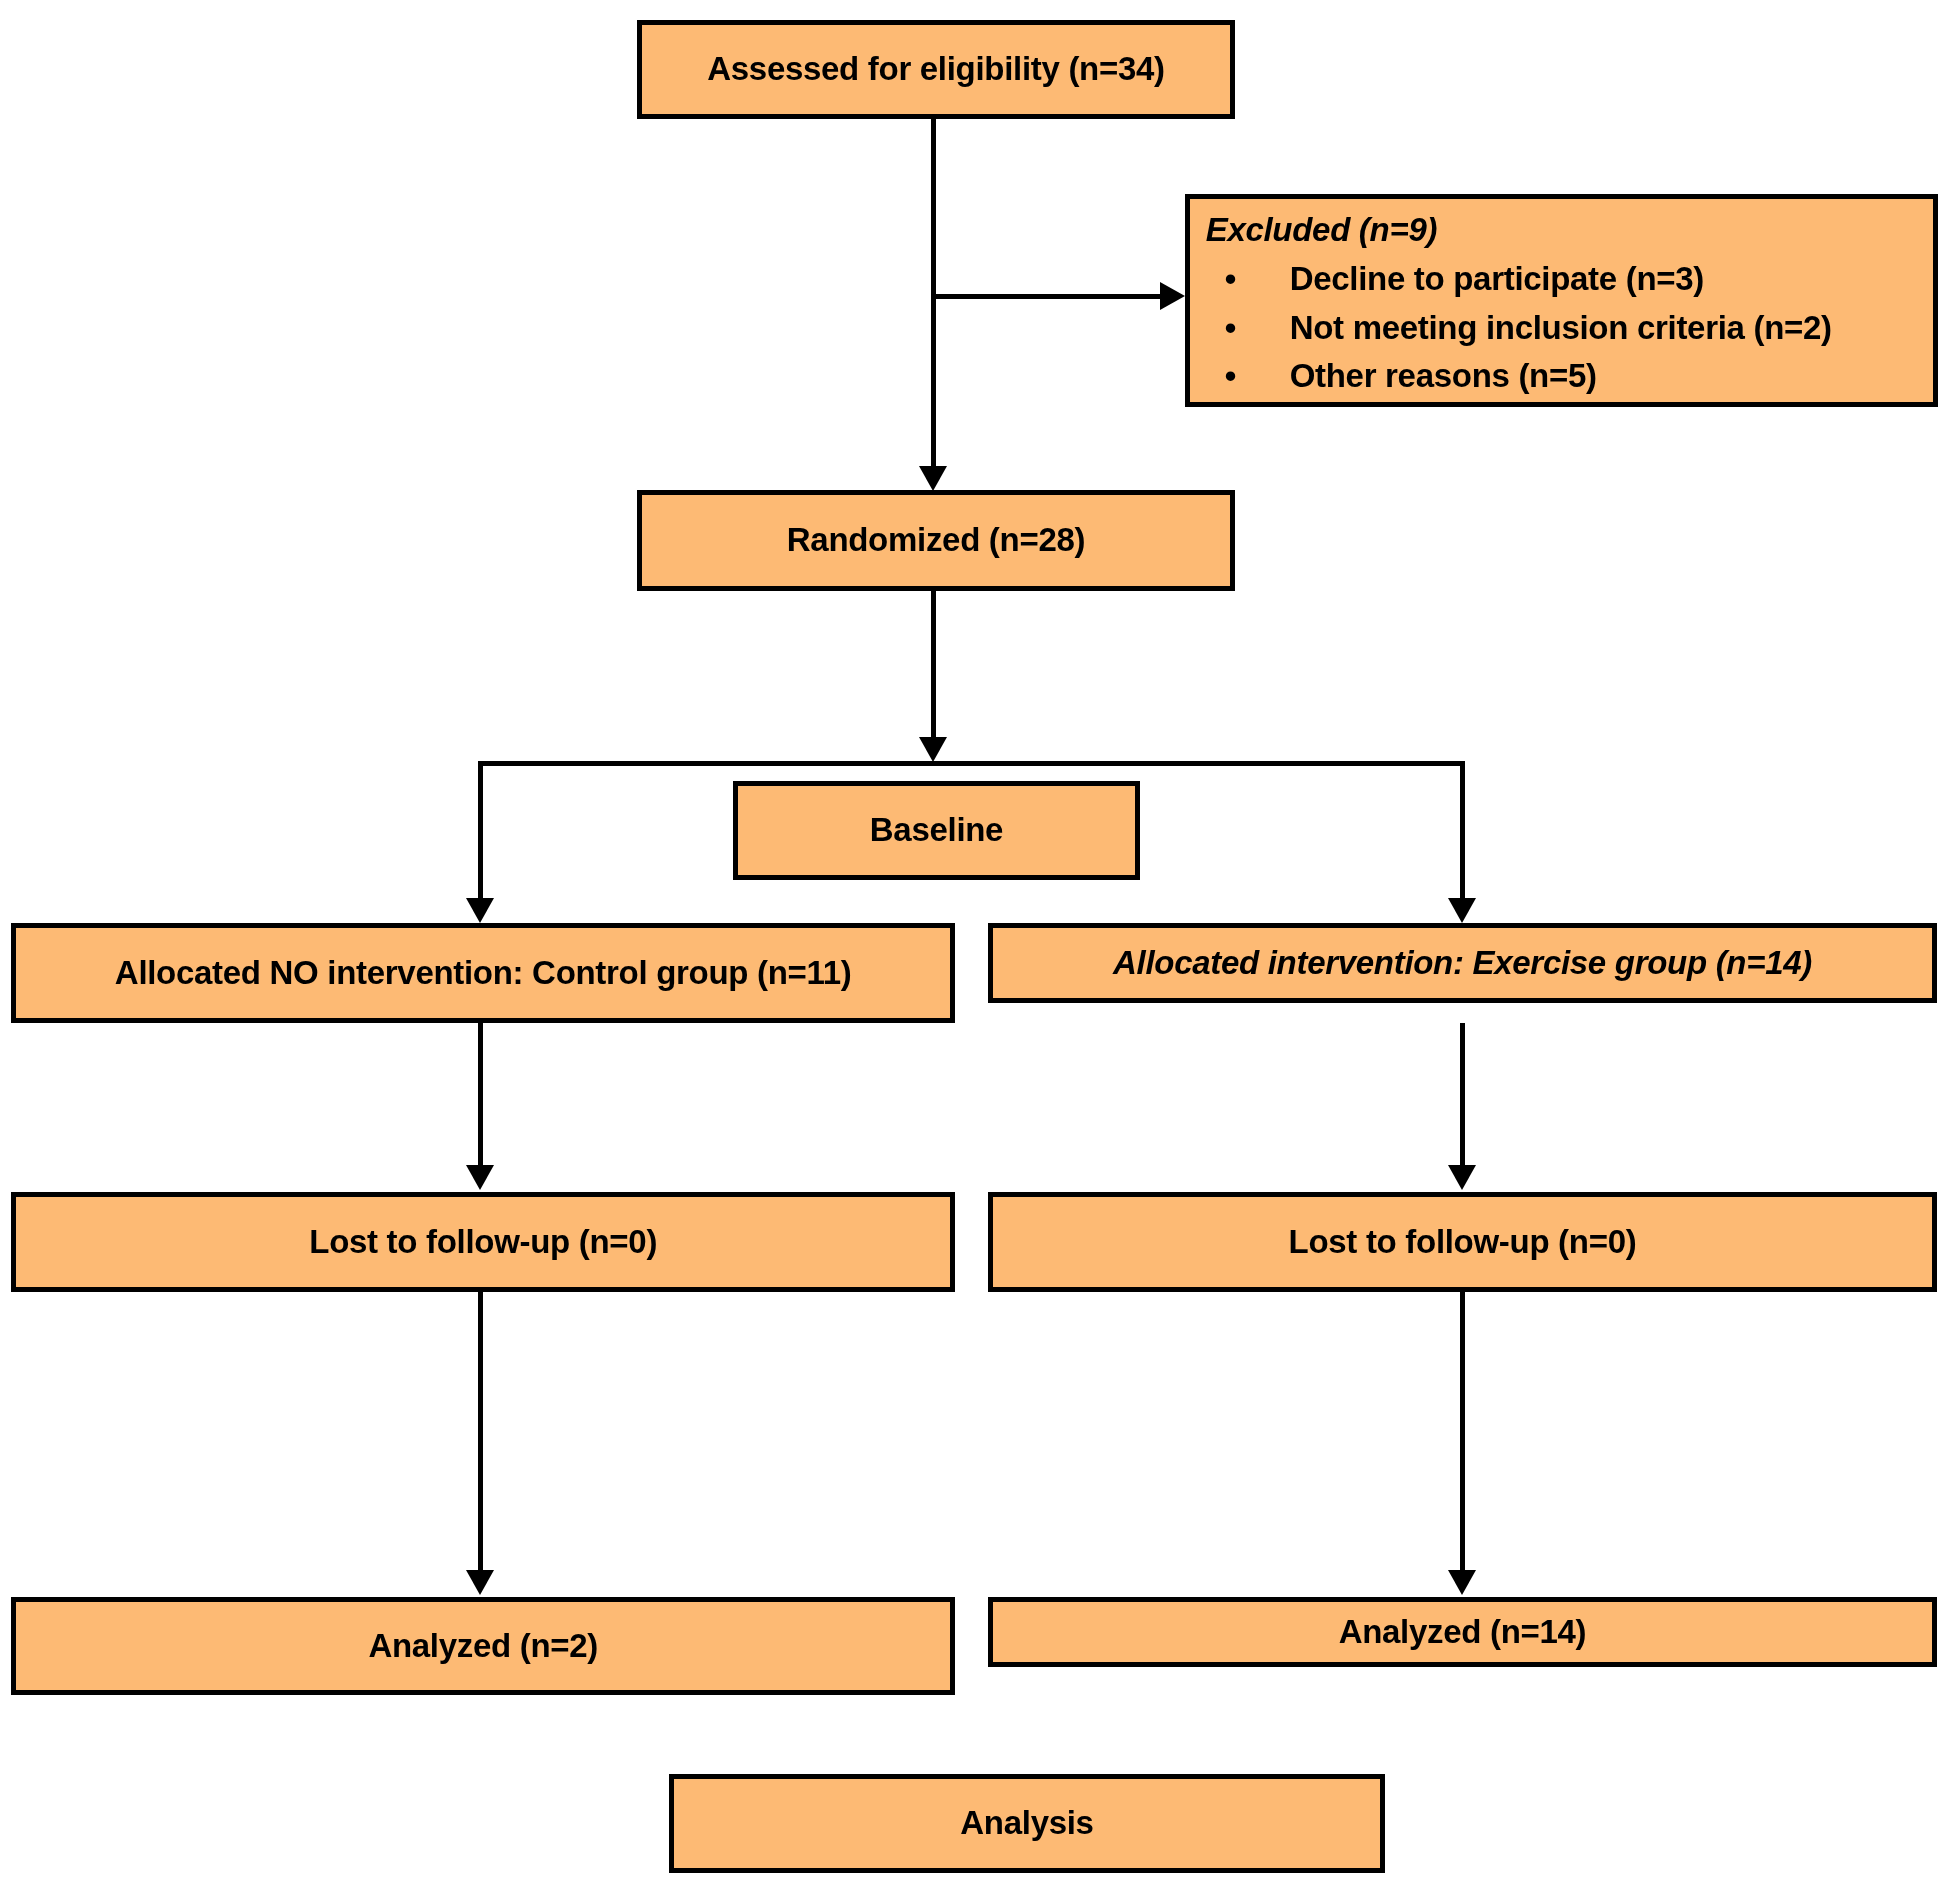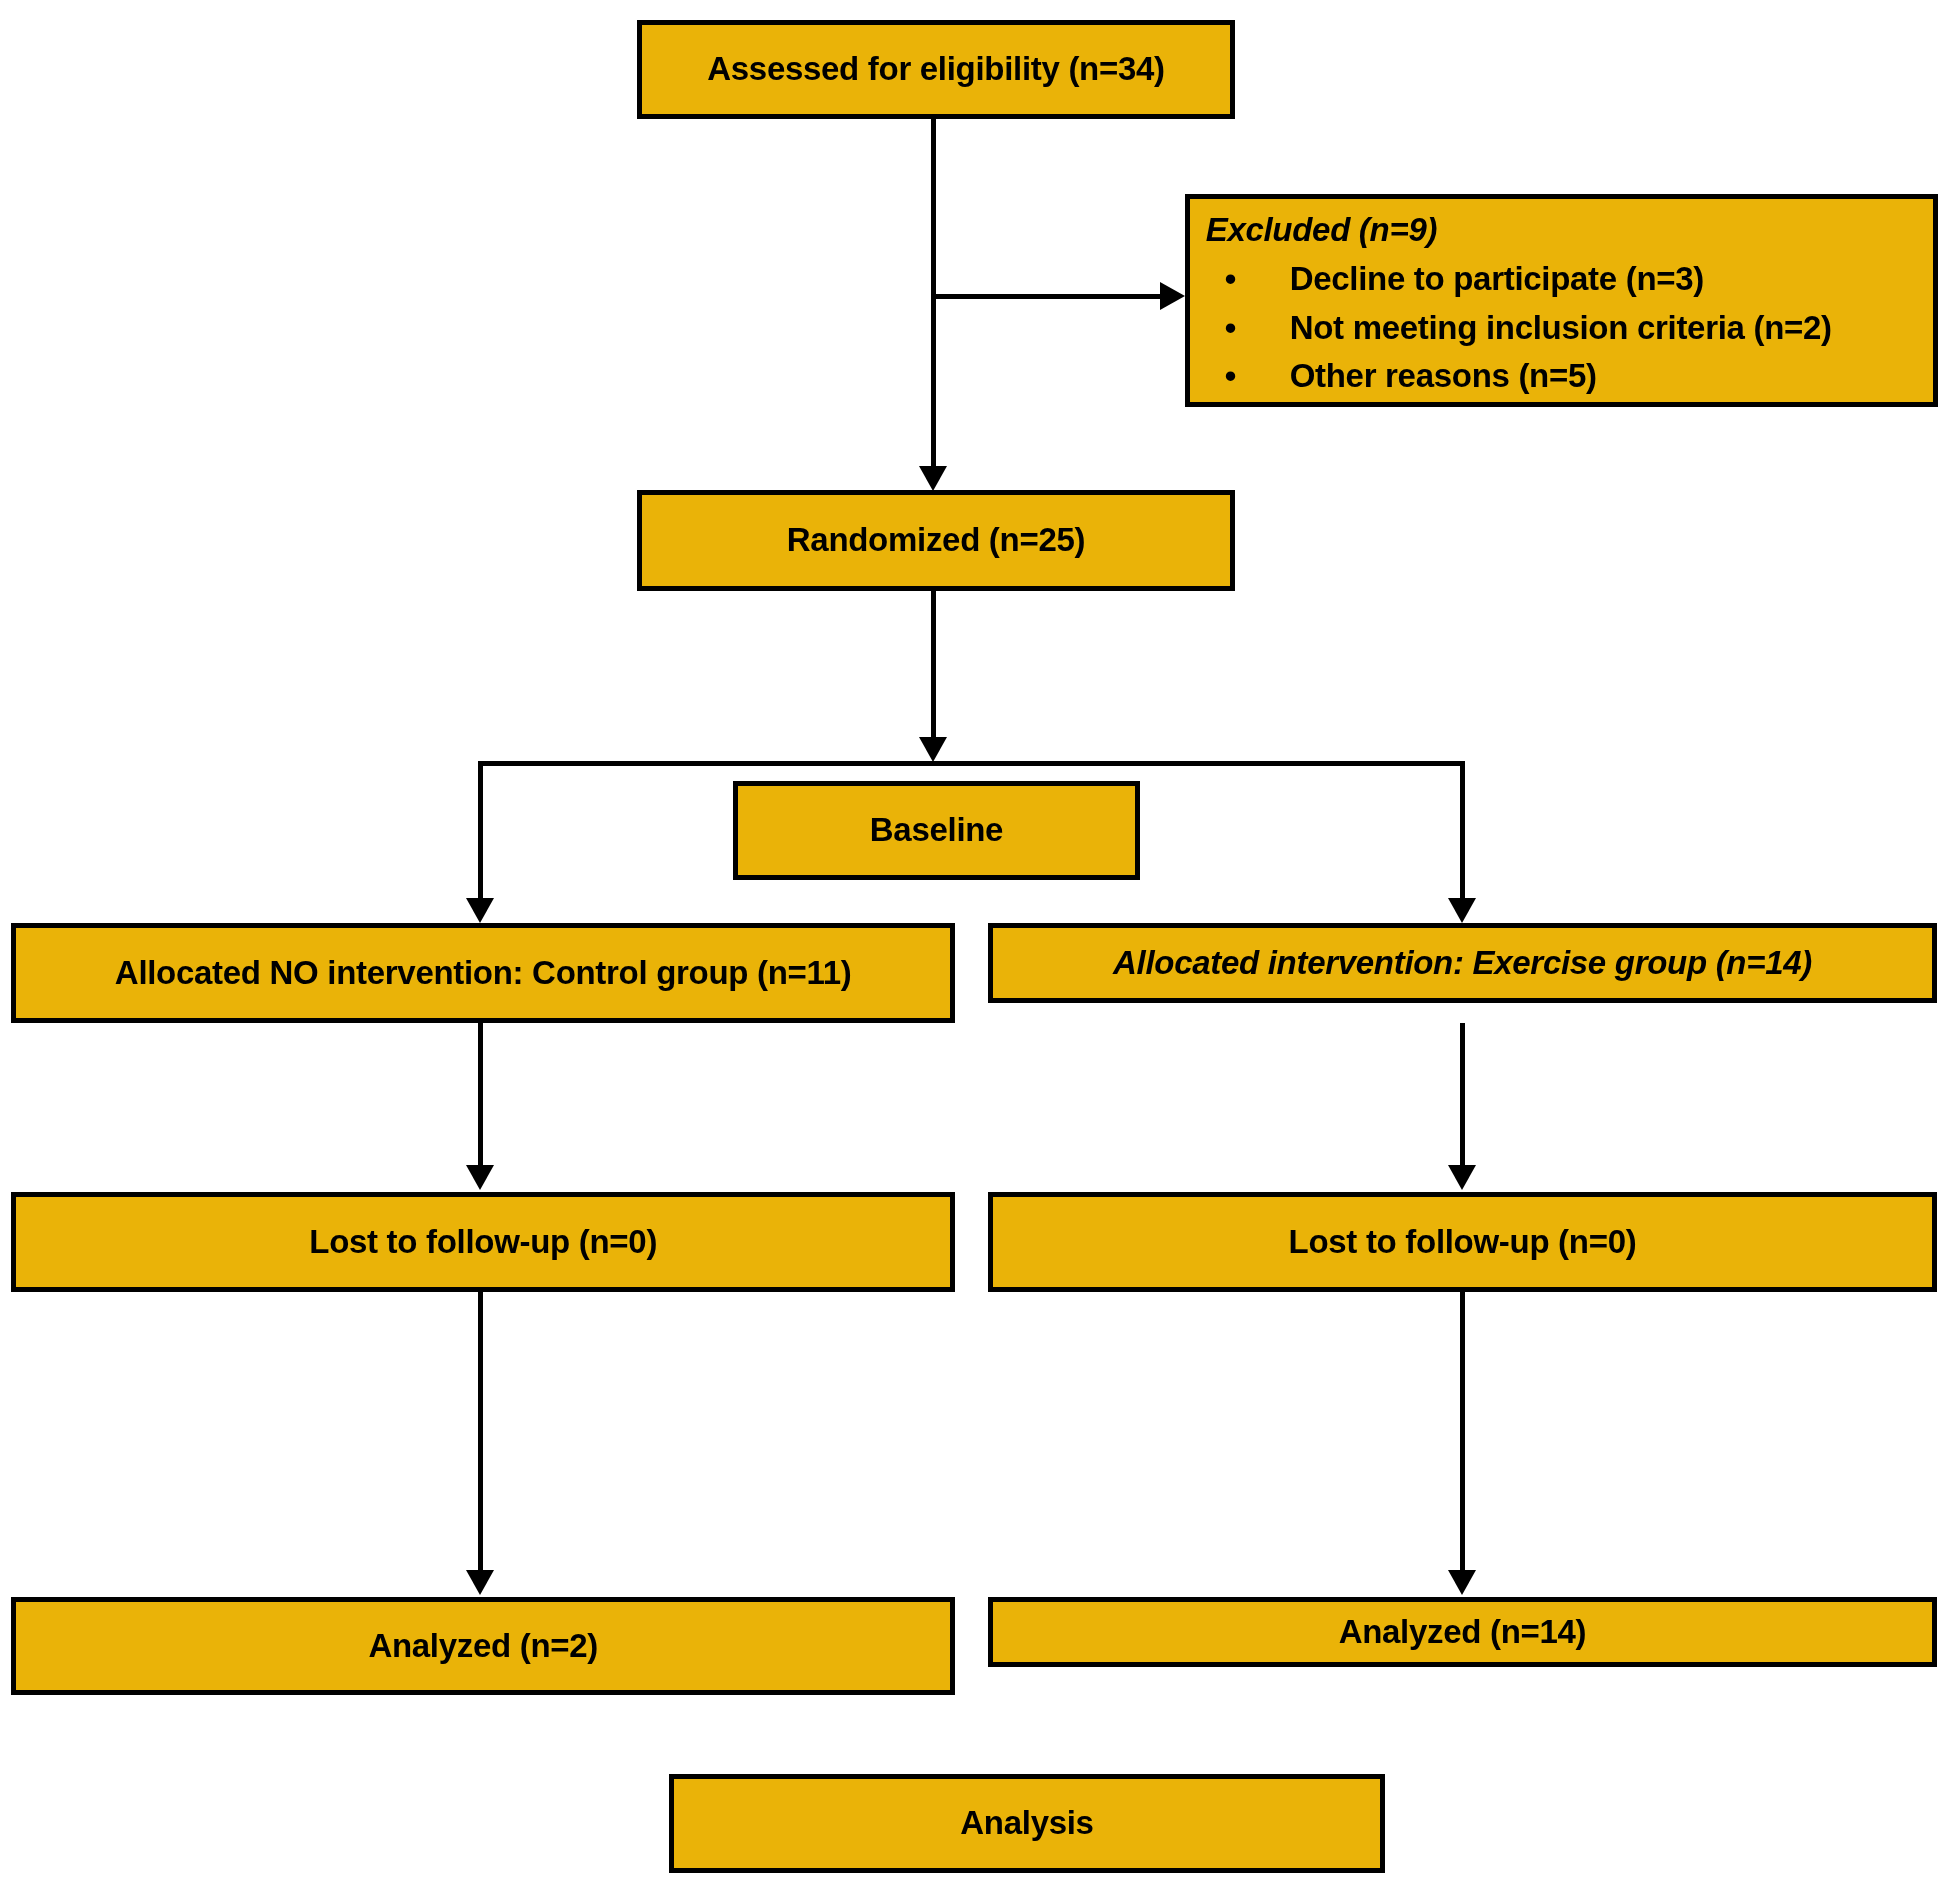--- a/index.html
+++ b/index.html
@@ -12,21 +12,21 @@
     position: relative;
     width: 1946px;
     height: 1899px;
     background: #ffffff;
     font-family: "Liberation Sans", sans-serif;
     overflow: hidden;
   }
   .box {
     position: absolute;
     box-sizing: border-box;
-    background: #eab308;
+    background: #fdba74;
     border: 5px solid #000000;
     display: flex;
     align-items: center;
     justify-content: center;
     text-align: center;
     font-weight: bold;
     color: #000000;
     font-size: 33px;
     line-height: 1.22;
     letter-spacing: -0.3px;
@@ -124,21 +124,21 @@
         </li>
         <li>
           <span class="bullet">•</span>
           <span>Other reasons (n=5)</span>
         </li>
       </ul>
     </div>
   </div>
 
   <div class="box" style="left:637px; top:490px; width:598px; height:101px;">
-    <span>Randomized (n=25)</span>
+    <span>Randomized (n=28)</span>
   </div>
 
   <div class="vline" style="left:931px; top:591px; height:147px;"></div>
   <div class="arrow-down" style="left:919px; top:737px;"></div>
 
   <div class="hline" style="left:478px; top:761px; width:987px;"></div>
 
   <div class="box" style="left:733px; top:781px; width:407px; height:99px;">
     <span>Baseline</span>
   </div>

